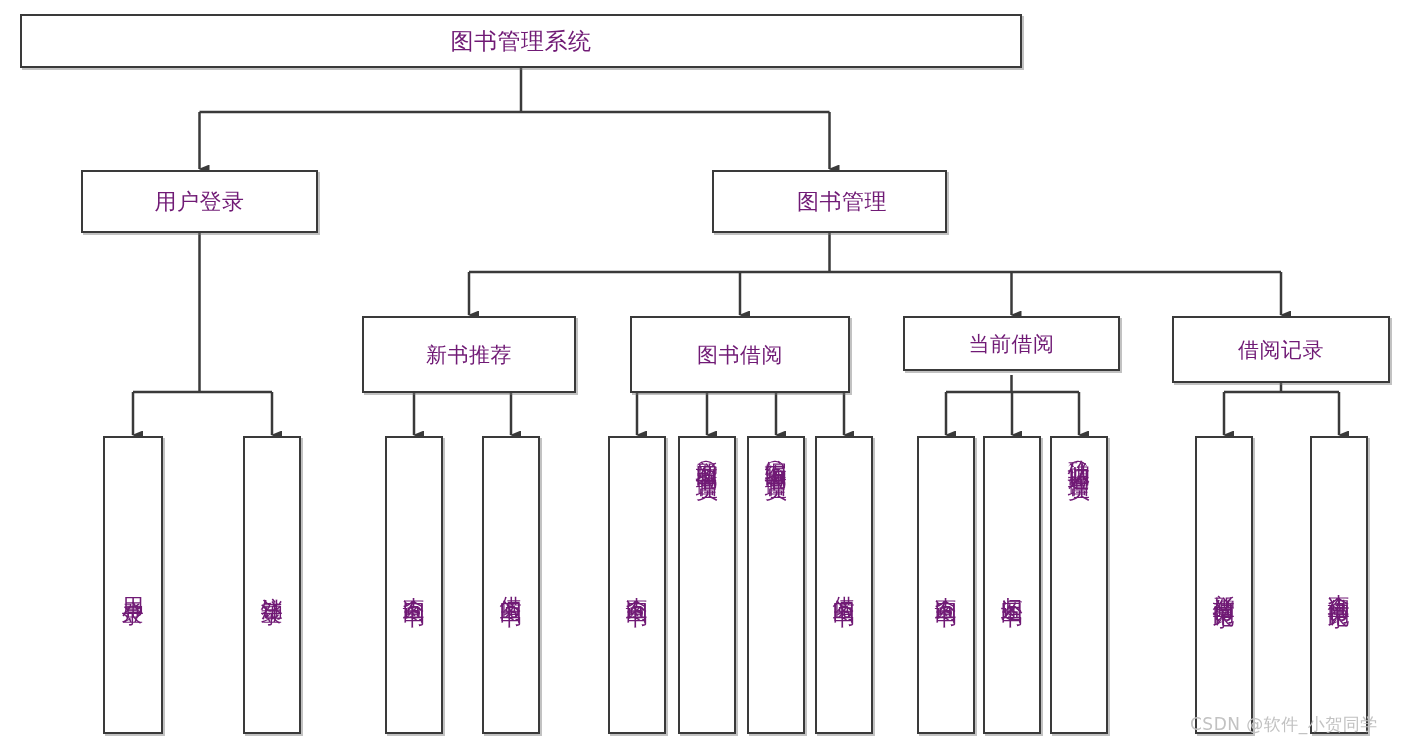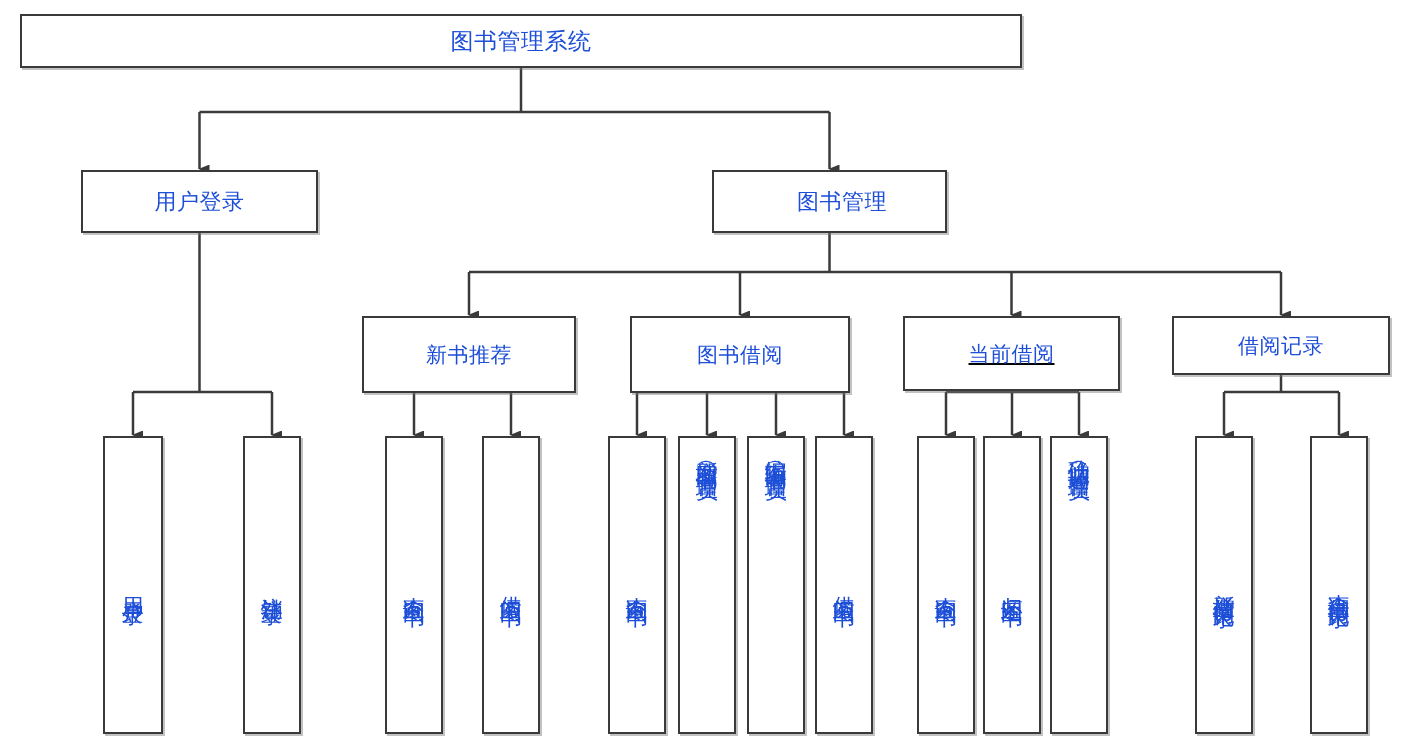--- a/index.html
+++ b/index.html
@@ -31,21 +31,21 @@
     box-sizing: border-box;
     background: #ffffff;
     border: 2px solid #3a3a3a;
     box-shadow: 2px 2px 0 rgba(120,120,120,0.45);
     display: flex;
     align-items: center;
     justify-content: center;
     overflow: hidden;
   }
   .node-label {
-    color: #1d4ed8;
+    color: #701a75;
     letter-spacing: 0.5px;
     white-space: nowrap;
     text-align: center;
   }
   .node-root .node-label {
     font-size: 23px;
   }
   .node-l2 .node-label {
     font-size: 22px;
   }
@@ -132,24 +132,24 @@
       </div>
       <div class="node-box node-l2" style="left: 712px; top: 170px; width: 235px; height: 63px; padding-left: 25px;">
         <span class="node-label">图书管理</span>
       </div>
       <div class="node-box node-l3" style="left: 362px; top: 316px; width: 214px; height: 77px;">
         <span class="node-label">新书推荐</span>
       </div>
       <div class="node-box node-l3" style="left: 630px; top: 316px; width: 220px; height: 77px;">
         <span class="node-label">图书借阅</span>
       </div>
-      <div class="node-box node-l3" style="left: 903px; top: 316px; width: 217px; height: 75px; text-decoration: underline;">
+      <div class="node-box node-l3" style="left: 903px; top: 316px; width: 217px; height: 55px;">
         <span class="node-label">当前借阅</span>
       </div>
-      <div class="node-box node-l3" style="left: 1172px; top: 316px; width: 218px; height: 59px;">
+      <div class="node-box node-l3" style="left: 1172px; top: 316px; width: 218px; height: 67px;">
         <span class="node-label">借阅记录</span>
       </div>
       <div class="node-box node-leaf" style="left: 103px; top: 436px; width: 60px; height: 298px;">
         <span class="node-label">用户登录</span>
       </div>
       <div class="node-box node-leaf" style="left: 243px; top: 436px; width: 58px; height: 298px;">
         <span class="node-label">注销登录</span>
       </div>
       <div class="node-box node-leaf" style="left: 385px; top: 436px; width: 58px; height: 298px;">
         <span class="node-label">查询图书</span>
@@ -178,13 +178,14 @@
       <div class="node-box node-leaf align-top" style="left: 1050px; top: 436px; width: 58px; height: 298px;">
         <span class="node-label">确认归还（管理员）</span>
       </div>
       <div class="node-box node-leaf" style="left: 1195px; top: 436px; width: 58px; height: 298px;">
         <span class="node-label">新增借阅记录</span>
       </div>
       <div class="node-box node-leaf" style="left: 1310px; top: 436px; width: 58px; height: 298px;">
         <span class="node-label">查询借阅记录</span>
       </div>
     </div>
+  <div class="watermark" style="left:1190px; top:713px;">CSDN @软件_小贺同学</div>
 </div>
 
 </body></html>

